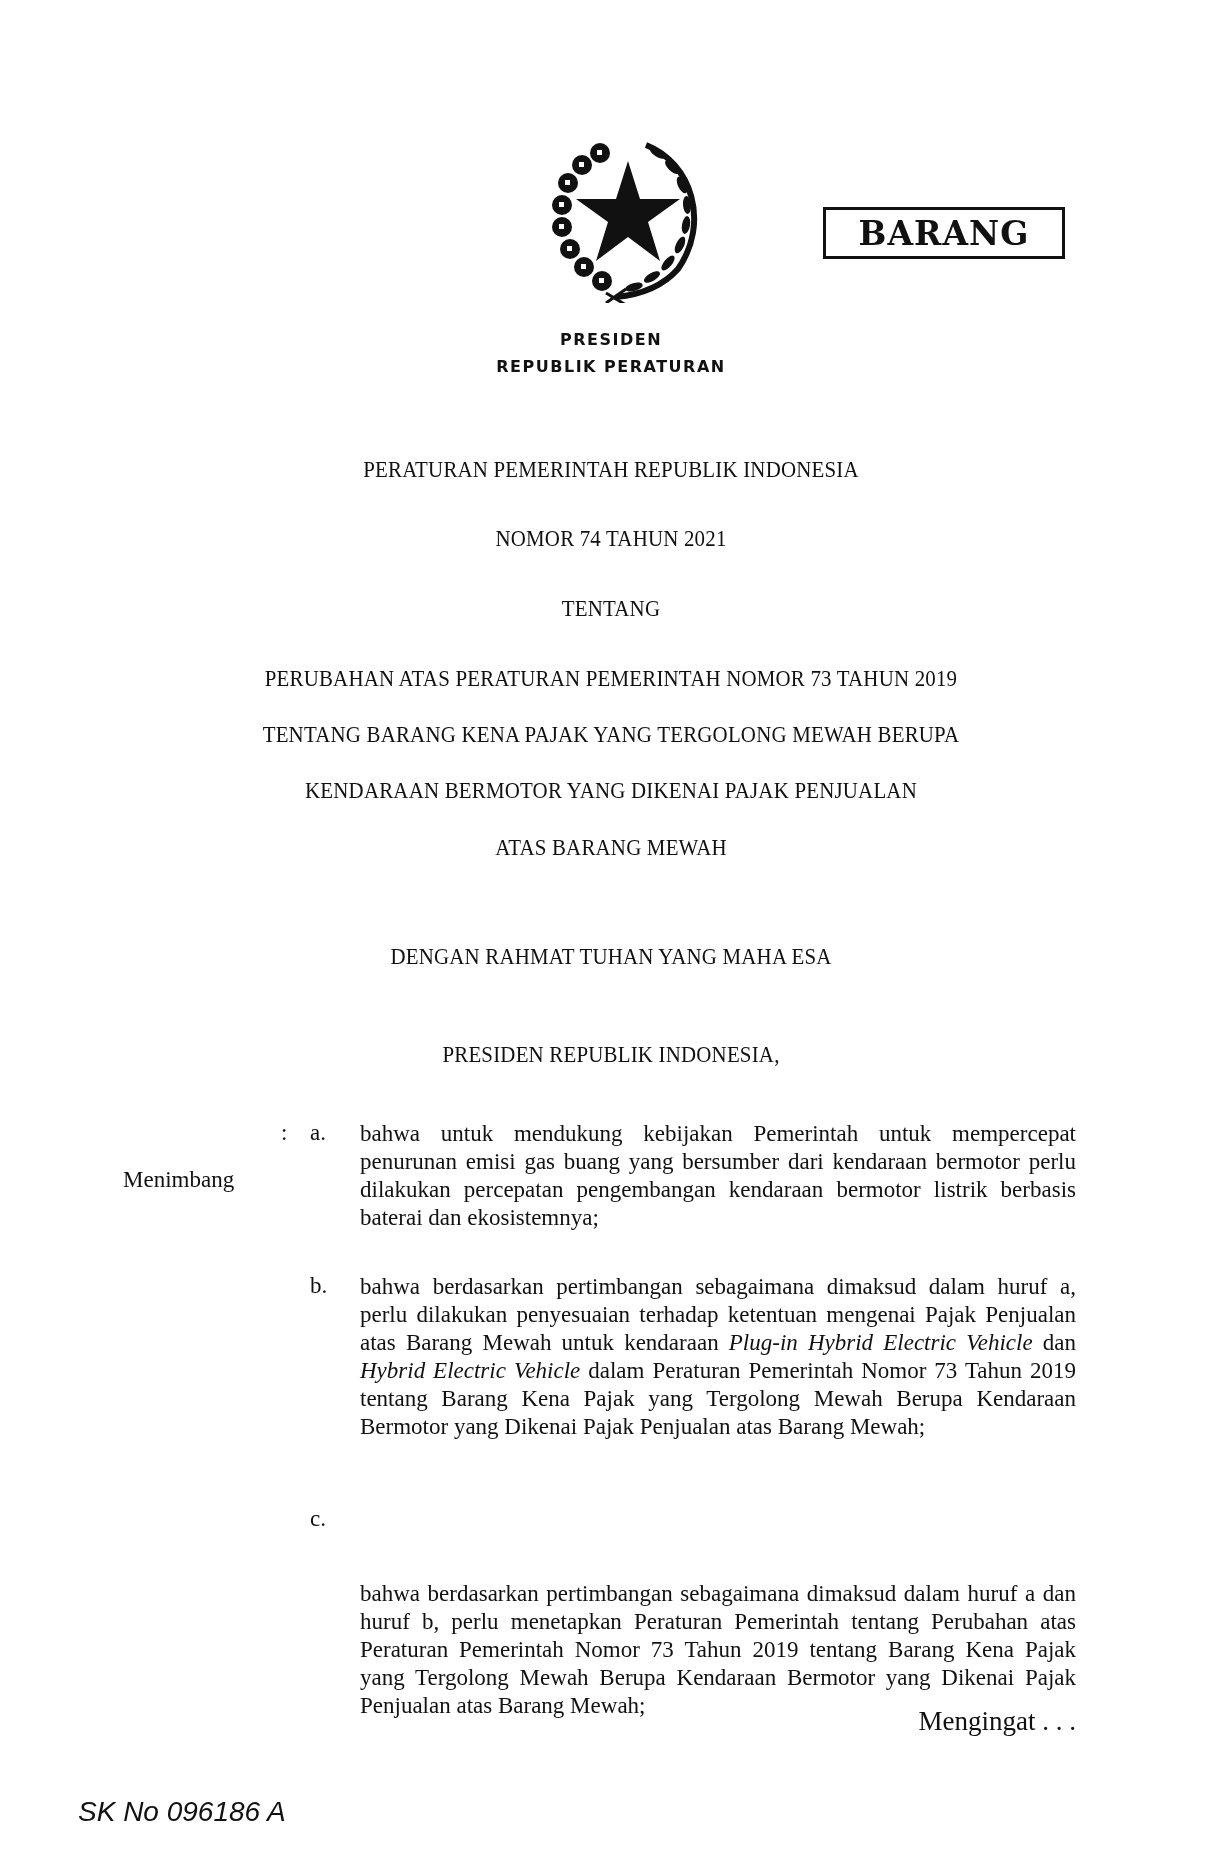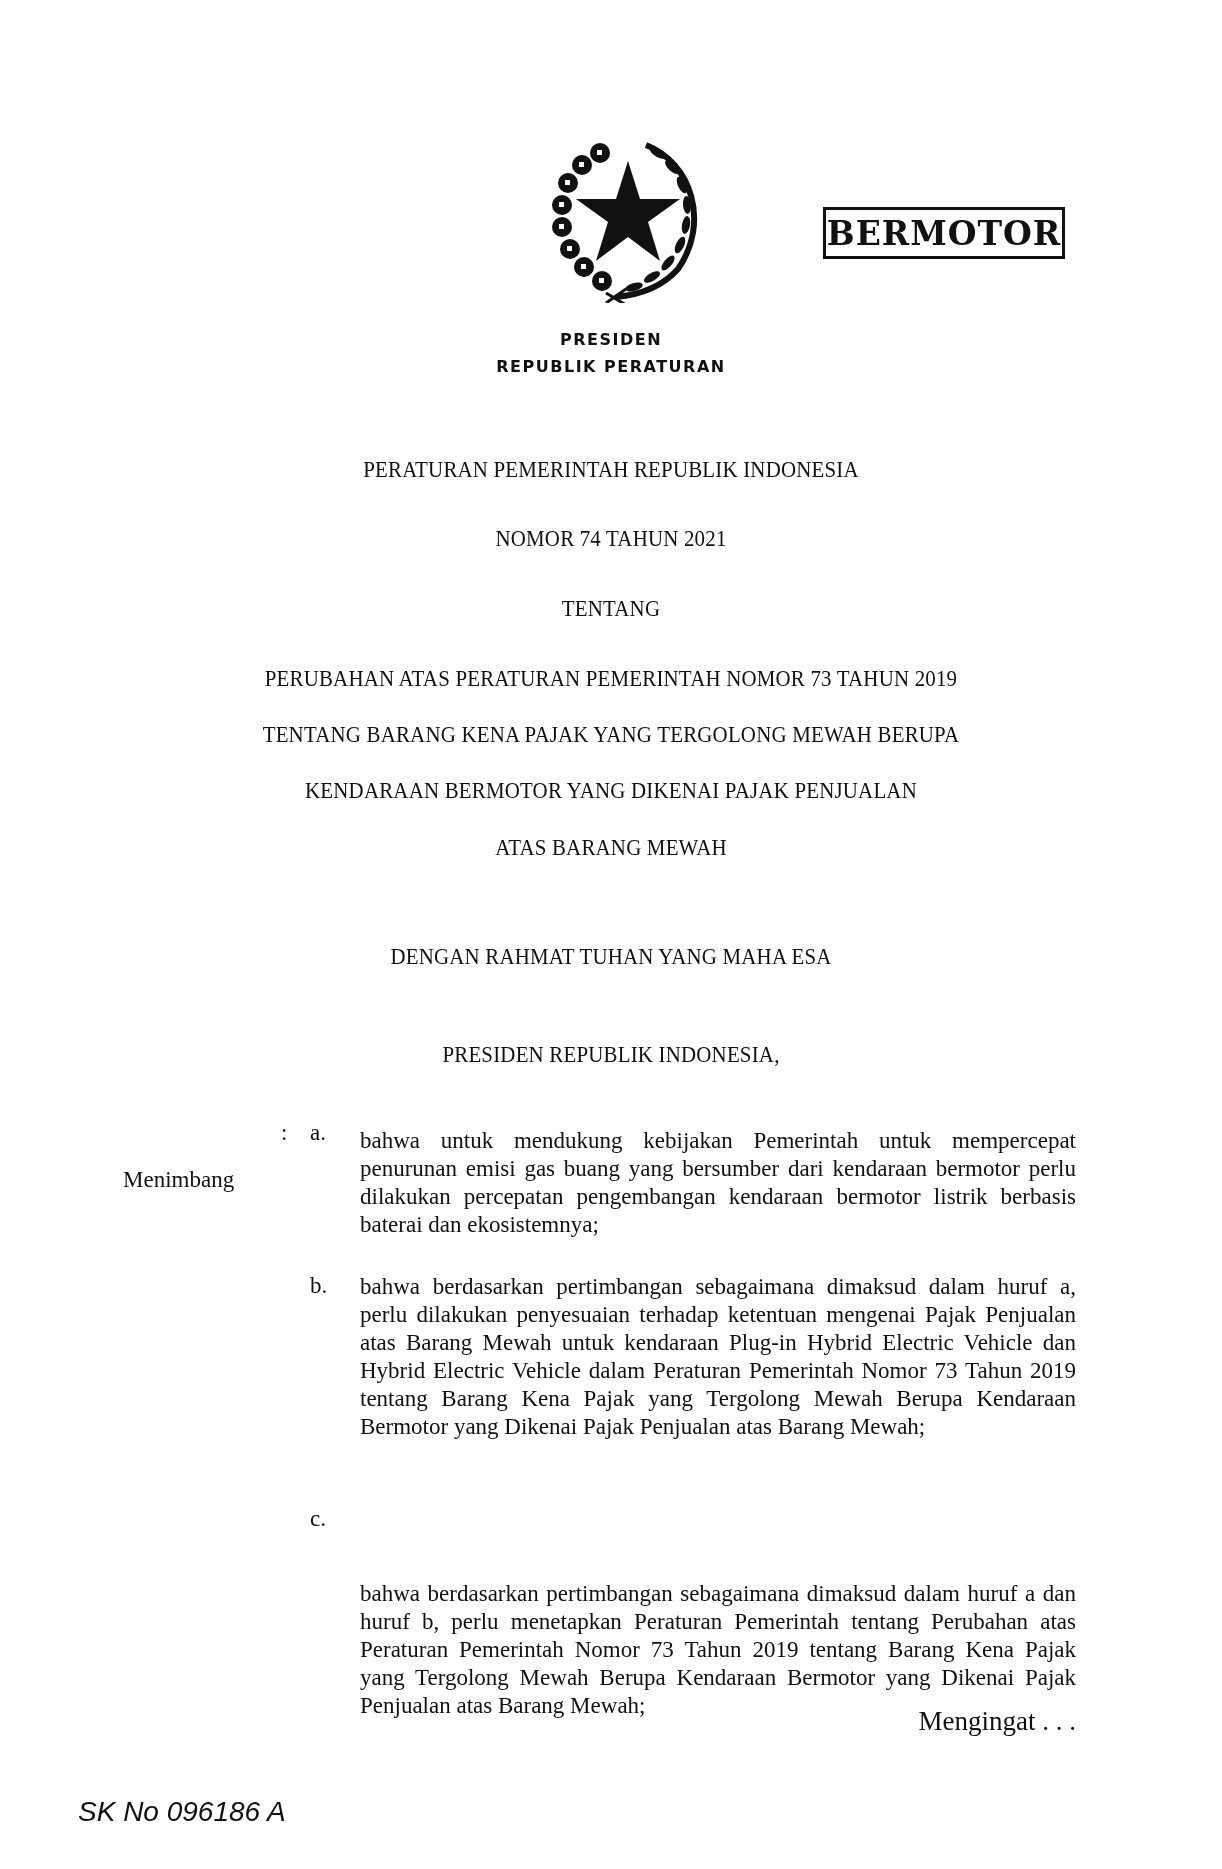--- a/index.html
+++ b/index.html
@@ -5,21 +5,21 @@
   html, body { margin:0; padding:0; background:#fff; }
   body { width:1222px; height:1869px; position:relative; overflow:hidden; color:#111; font-family:"DejaVu Serif", serif; }
   .abs { position:absolute; }
   .crest { left:542px; top:133px; width:172px; height:170px; }
   .salinan { left:823px; top:207px; width:242px; height:52px; border:3px solid #111; box-sizing:border-box; display:flex; align-items:center; justify-content:center; font-family:"DejaVu Serif", serif; font-weight:bold; font-size:33px; letter-spacing:1px; }
   .pres { left:0; width:1222px; text-align:center; font-family:"DejaVu Sans", sans-serif; font-weight:bold; font-size:16px; letter-spacing:1.5px; }
   .ctr { left:0; width:1222px; text-align:center; font-family:"Liberation Serif", serif; font-size:22.5px; letter-spacing:0.2px; transform:scaleX(0.93); }
   .label { font-family:"Liberation Serif", serif; font-size:23px; }
   .para { left:360px; width:716px; font-family:"Liberation Serif", serif; font-size:23px; line-height:28px; text-align:justify; text-align-last:left; }
   .letter { left:310px; font-family:"Liberation Serif", serif; font-size:23px; }
-  .ital { }
+  .ital { font-style:italic; }
   .sk { left:78px; top:1796px; font-family:"Liberation Sans", sans-serif; font-size:28px;font-style:italic; }
   .catch { right:146px; top:1706px; font-family:"Liberation Serif", serif; font-size:27px; }
 </style>
 </head>
 <body>
 
 <div class="abs crest">
   <svg width="172" height="170" viewBox="0 0 172 170">
     <polygon points="86,28 98,66 138,66 106,89 118,128 86,104 54,128 66,89 34,66 74,66" fill="#111"></polygon>
     <g fill="#111">
@@ -51,40 +51,40 @@
       <ellipse cx="144" cy="92" rx="9" ry="4" transform="rotate(100 144 92)"></ellipse>
       <ellipse cx="138" cy="112" rx="9" ry="4" transform="rotate(115 138 112)"></ellipse>
       <ellipse cx="126" cy="130" rx="9" ry="4" transform="rotate(130 126 130)"></ellipse>
       <ellipse cx="110" cy="144" rx="9" ry="4" transform="rotate(150 110 144)"></ellipse>
       <ellipse cx="92" cy="154" rx="9" ry="4" transform="rotate(165 92 154)"></ellipse>
     </g>
     <path d="M64,160 L84,172 M64,170 L84,156" stroke="#111" stroke-width="3"></path>
   </svg>
 </div>
 
-<div class="abs salinan">BERMOTOR</div>
+<div class="abs salinan">BARANG</div>
 
 <div class="abs pres" style="top:330px;">PRESIDEN</div>
 <div class="abs pres" style="top:357px;">REPUBLIK PERATURAN</div>
 
 <div class="abs ctr" style="top:457px;">PERATURAN PEMERINTAH REPUBLIK INDONESIA</div>
 <div class="abs ctr" style="top:526px;">NOMOR 74 TAHUN 2021</div>
 <div class="abs ctr" style="top:596px;">TENTANG</div>
 <div class="abs ctr" style="top:666px;">PERUBAHAN ATAS PERATURAN PEMERINTAH NOMOR 73 TAHUN 2019</div>
 <div class="abs ctr" style="top:722px;">TENTANG BARANG KENA PAJAK YANG TERGOLONG MEWAH BERUPA</div>
 <div class="abs ctr" style="top:778px;">KENDARAAN BERMOTOR YANG DIKENAI PAJAK PENJUALAN</div>
 <div class="abs ctr" style="top:835px;">ATAS BARANG MEWAH</div>
 <div class="abs ctr" style="top:944px;">DENGAN RAHMAT TUHAN YANG MAHA ESA</div>
 <div class="abs ctr" style="top:1042px;">PRESIDEN REPUBLIK INDONESIA,</div>
 
 <div class="abs label" style="left:123px; top:1120px;margin-top:47px;">Menimbang</div>
 <div class="abs label" style="left:281px; top:1120px;">:</div>
 
 <div class="abs letter" style="top:1120px;">a.</div>
-<div class="abs para" style="top:1120px;margin-top:7px;">bahwa untuk mendukung kebijakan Pemerintah untuk mempercepat penurunan emisi gas buang yang bersumber dari kendaraan bermotor perlu dilakukan percepatan pengembangan kendaraan bermotor listrik berbasis baterai dan ekosistemnya;</div>
+<div class="abs para" style="top:1120px;">bahwa untuk mendukung kebijakan Pemerintah untuk mempercepat penurunan emisi gas buang yang bersumber dari kendaraan bermotor perlu dilakukan percepatan pengembangan kendaraan bermotor listrik berbasis baterai dan ekosistemnya;</div>
 
 <div class="abs letter" style="top:1273px;">b.</div>
 <div class="abs para" style="top:1273px;"><span>bahwa berdasarkan pertimbangan sebagaimana dimaksud dalam huruf a, perlu dilakukan penyesuaian terhadap ketentuan mengenai Pajak Penjualan atas Barang Mewah untuk kendaraan </span><span class="ital">Plug-in Hybrid Electric Vehicle</span><span> dan </span><span class="ital">Hybrid Electric Vehicle</span><span> dalam Peraturan Pemerintah Nomor 73 Tahun 2019 tentang Barang Kena Pajak yang Tergolong Mewah Berupa Kendaraan Bermotor yang Dikenai Pajak Penjualan atas Barang Mewah;</span></div>
 
 <div class="abs letter" style="top:1506px;">c.</div>
 <div class="abs para" style="top:1580px;">bahwa berdasarkan pertimbangan sebagaimana dimaksud dalam huruf a dan huruf b, perlu menetapkan Peraturan Pemerintah tentang Perubahan atas Peraturan Pemerintah Nomor 73 Tahun 2019 tentang Barang Kena Pajak yang Tergolong Mewah Berupa Kendaraan Bermotor yang Dikenai Pajak Penjualan atas Barang Mewah;</div>
 
 <div class="abs catch">Mengingat . . .</div>
 <div class="abs sk">SK No 096186 A</div>
 

